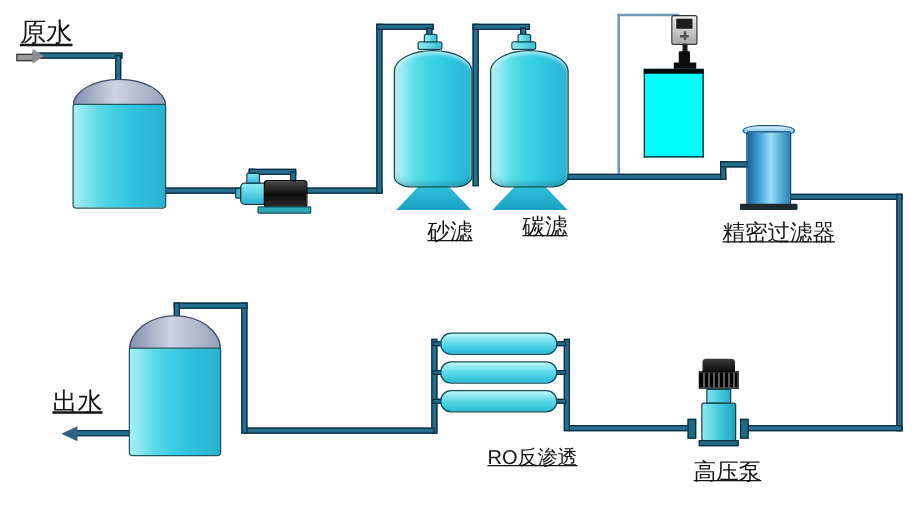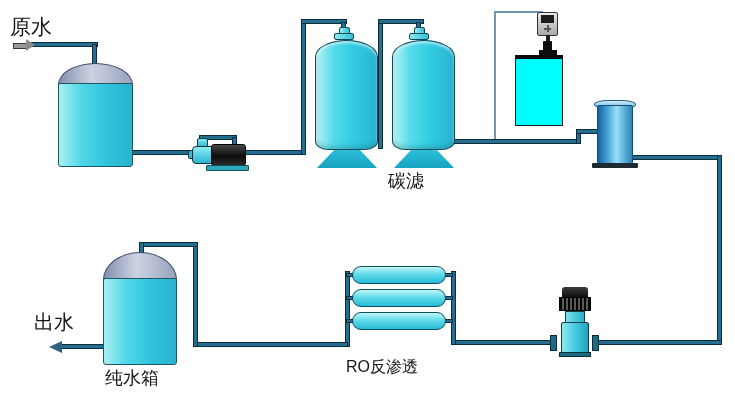--- a/index.html
+++ b/index.html
@@ -1,22 +1,22 @@
 <!DOCTYPE html>
 <html><head>
 <meta charset="utf-8">
 <style>
   html,body{margin:0;padding:0;background:#fff;}
   #stage{position:relative;width:735px;height:408px;background:#fff;overflow:hidden;
          font-family:"Liberation Sans", sans-serif;}
   .abs{position:absolute;}
   .pipe{position:absolute;background:#256e90;border:1px solid #0b2c3c;box-sizing:border-box;}
   .pipe-thin{position:absolute;background:#7097b5;}
-  .lbl{position:absolute;color:#141414;font-size:18px;line-height:1.1;text-align:left;
-       white-space:nowrap;}
+  .lbl{position:absolute;color:#141414;font-size:18px;line-height:1.1;text-align:right;
+       white-space:nowrap;text-decoration:underline;}
   .vessel{position:absolute;box-sizing:border-box;
           background:linear-gradient(90deg,#b8f4f6 0%,#56dcea 28%,#32cce2 60%,#27b4d2 100%);
           border:1px solid #0b4a57;border-radius:32px 32px 14px 14px / 17px 17px 9px 9px;
           box-shadow:inset 0 2px 3px rgba(255,255,255,.65), inset 0 -3px 4px rgba(10,80,95,.25);}
   .skirt{position:absolute;background:linear-gradient(180deg,#2ec0da,#17a2c2);
          clip-path:polygon(30% 0,70% 0,100% 100%,0 100%);
          filter:drop-shadow(0 0 1px #0b4a57);}
   .capstem{position:absolute;background:linear-gradient(90deg,#9aeef2,#2fc0da);
            border:1px solid #0b4a57;box-sizing:border-box;border-radius:2px 2px 0 0;}
   .capplate{position:absolute;background:linear-gradient(90deg,#8eeaf0,#2fc0da);
@@ -118,18 +118,20 @@
   <div class="abs" style="left:565px;top:311px;width:20px;height:12px;background:linear-gradient(90deg,#7ae4ee,#28b0cc);border:1px solid #0d3f4c;box-sizing:border-box;"></div>
   <div class="abs" style="left:561px;top:322px;width:28px;height:31px;background:linear-gradient(90deg,#8eeaf0 0%,#3fc8de 55%,#21a2c0 100%);border:1px solid #0d3f4c;border-radius:2px;box-sizing:border-box;"></div>
   <div class="abs" style="left:550px;top:335px;width:7px;height:16px;background:#1e6b84;border:1px solid #0a2f3c;box-sizing:border-box;"></div>
   <div class="abs" style="left:592px;top:335px;width:7px;height:16px;background:#1e6b84;border:1px solid #0a2f3c;box-sizing:border-box;"></div>
   <div class="abs" style="left:559px;top:352px;width:32px;height:5px;background:#1e6b84;border:1px solid #0a2f3c;box-sizing:border-box;"></div>
 
   <div class="dome" style="left:103px;top:252px;width:74px;height:28px;border-radius:37px 37px 0 0 / 28px 28px 0 0;"></div>
   <div class="tankbody" style="left:103px;top:278px;width:74px;height:87px;"></div>
 
   <div class="lbl" style="left:10px;top:15px;width:48px;font-size:21px;">原水</div>
+  <div class="lbl" style="left:312px;top:176px;width:66px;">砂滤</div>
   <div class="lbl" style="left:388px;top:172px;width:66px;">碳滤</div>
+  <div class="lbl" style="left:556px;top:177px;width:112px;">精密过滤器</div>
   <div class="lbl" style="left:346px;top:358px;width:116px;font-size:16px;">RO反渗透</div>
-  <div class="lbl" style="left:105px;top:369px;width:74px;">纯水箱</div>
+  <div class="lbl" style="left:543px;top:368px;width:66px;">高压泵</div>
   <div class="lbl" style="left:34px;top:311px;width:48px;font-size:20px;">出水</div>
 
 </div>
 
 </body></html>

